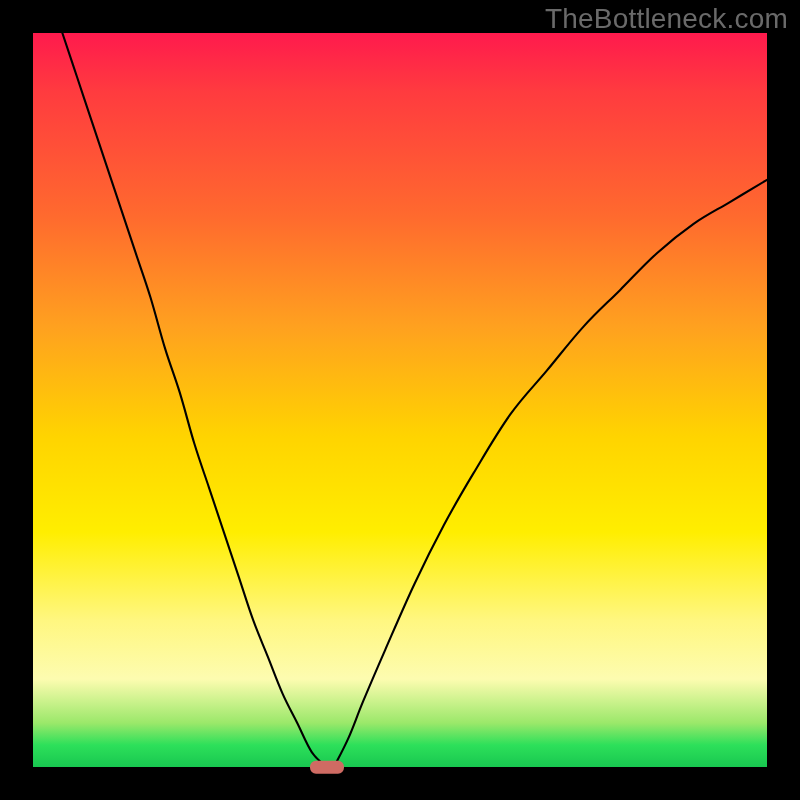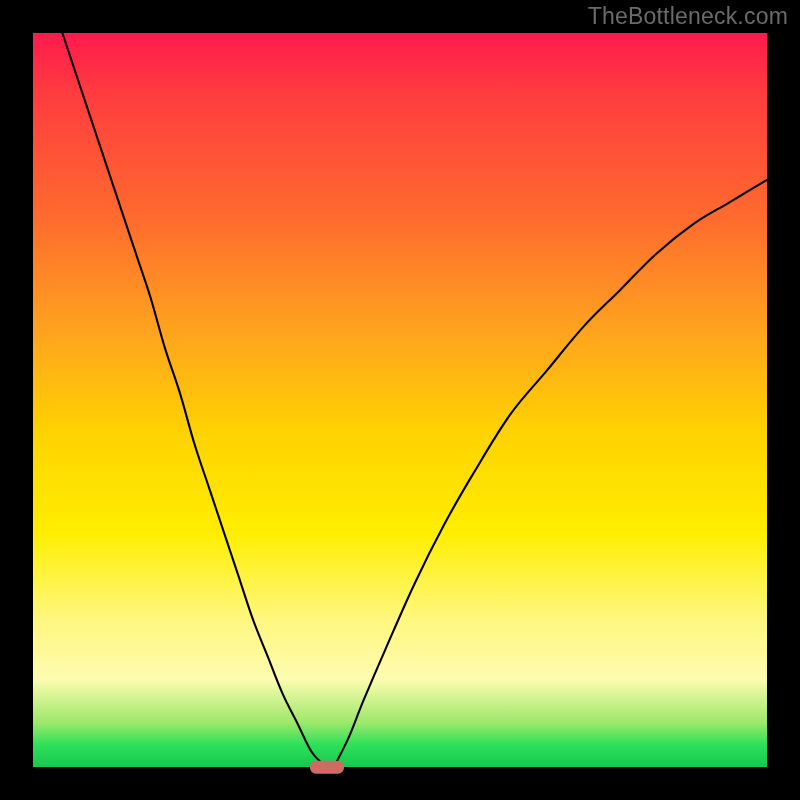--- a/index.html
+++ b/index.html
@@ -42,21 +42,21 @@
     height: 12.5px;
     border-radius: 6px;
     background: #cf6b63;
     transform: translate(-50%, -50%);
   }
   .watermark {
     position: absolute;
     top: 3px;
     right: 12px;
     color: #6a6a6a;
-    font-size: 23px;
+    font-size: 28px;
     font-weight: 400;
     letter-spacing: 0.2px;
     user-select: none;
   }
   svg.curve {
     position: absolute;
     left: 0;
     top: 0;
     width: 734px;
     height: 734px;

